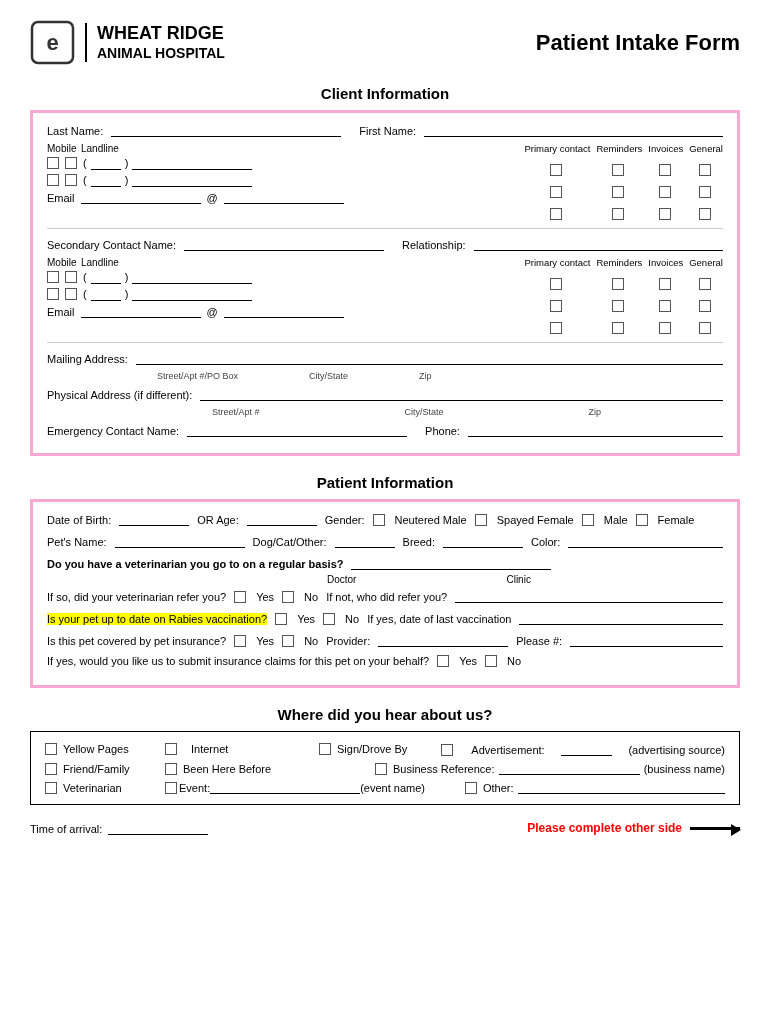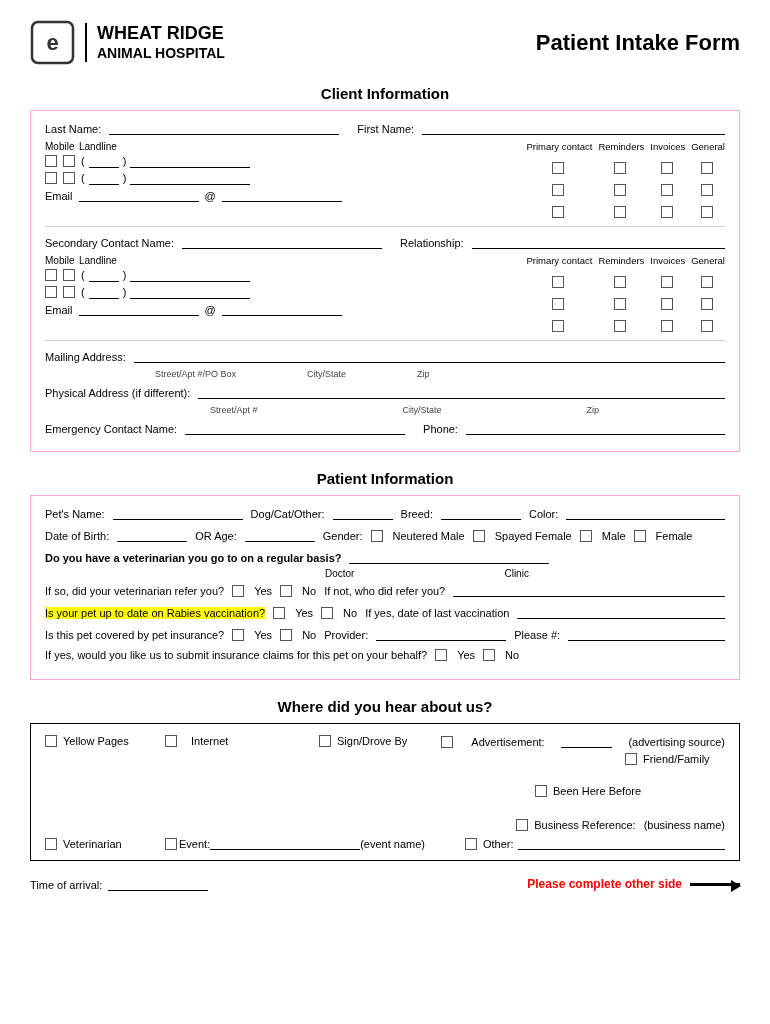--- a/index.html
+++ b/index.html
@@ -45,21 +45,21 @@
       font-size: 22px;
       font-weight: bold;
     }
     .section-title {
       text-align: center;
       font-size: 15px;
       font-weight: bold;
       margin-bottom: 8px;
     }
     .form-box {
-      border: 1px solid #f9a8d4;
+      border: 3px solid #f9a8d4;
       padding: 10px 14px;
       margin-bottom: 18px;
     }
     .field-line {
       display: flex;
       align-items: flex-end;
       gap: 8px;
       margin-bottom: 6px;
     }
     .field-label {
@@ -372,46 +372,46 @@
     <span style="margin-left:10px;" class="field-label">Phone:</span>
     <div class="field-underline"></div>
   </div>
 </div>
 
 <div class="section-title">Patient Information</div>
 
 <div class="form-box">
 
   <div class="patient-row">
+    <span class="field-label">Date of Birth:</span>
+    <div style="border-bottom:1px solid #000; width:70px; height:14px;"></div>
+    <span class="field-label">OR Age:</span>
+    <div style="border-bottom:1px solid #000; width:70px; height:14px;"></div>
+    <span class="field-label">Gender:</span>
+    <span class="checkbox-cell"></span>
+    <span class="field-label">Neutered Male</span>
+    <span class="checkbox-cell"></span>
+    <span class="field-label">Spayed Female</span>
+    <span class="checkbox-cell"></span>
+    <span class="field-label">Male</span>
+    <span class="checkbox-cell"></span>
+    <span class="field-label">Female</span>
+  </div>
+
+  <div class="patient-row">
     <span class="field-label">Pet's Name:</span>
     <div style="border-bottom:1px solid #000; width:130px; height:14px;"></div>
     <span class="field-label">Dog/Cat/Other:</span>
     <div style="border-bottom:1px solid #000; width:60px; height:14px;"></div>
     <span class="field-label">Breed:</span>
     <div style="border-bottom:1px solid #000; width:80px; height:14px;"></div>
     <span class="field-label">Color:</span>
     <div style="border-bottom:1px solid #000; flex:1; height:14px;"></div>
   </div>
 
-  <div class="patient-row">
-    <span class="field-label">Date of Birth:</span>
-    <div style="border-bottom:1px solid #000; width:70px; height:14px;"></div>
-    <span class="field-label">OR Age:</span>
-    <div style="border-bottom:1px solid #000; width:70px; height:14px;"></div>
-    <span class="field-label">Gender:</span>
-    <span class="checkbox-cell"></span>
-    <span class="field-label">Neutered Male</span>
-    <span class="checkbox-cell"></span>
-    <span class="field-label">Spayed Female</span>
-    <span class="checkbox-cell"></span>
-    <span class="field-label">Male</span>
-    <span class="checkbox-cell"></span>
-    <span class="field-label">Female</span>
-  </div>
-
   <div style="margin-bottom:4px;">
     <span style="font-weight:bold; font-size:11px;">Do you have a veterinarian you go to on a regular basis?</span>
     <span style="display:inline-block; border-bottom:1px solid #000; width:200px; height:14px; vertical-align:bottom; margin-left:4px;"></span>
   </div>
   <div style="display:flex; gap:150px; font-size:10px; margin-bottom:4px; margin-left:280px;">
     <span>Doctor</span>
     <span>Clinic</span>
   </div>
 
   <div class="patient-row">
@@ -473,21 +473,21 @@
       <span class="field-label">Sign/Drove By</span>
     </div>
     <div style="display:flex; align-items:flex-end; gap:16px; flex:1;margin-left:14px;">
       <span class="checkbox-cell"></span>
       <span class="field-label">Advertisement:</span>
       <div style="border-bottom:1px solid #000; flex:1; height:14px;"></div>
       <span class="field-label">(advertising source)</span>
     </div>
   </div>
 
-  <div style="display:flex; gap:20px; margin-bottom:5px; align-items:flex-end;flex-direction:column;">
+  <div style="display:flex; gap:20px; margin-bottom:5px; align-items:flex-end;">
     <div style="display:flex; align-items:center; gap:4px; min-width:100px;">
       <span class="checkbox-cell"></span>
       <span class="field-label">Friend/Family</span>
     </div>
     <div style="display:flex; align-items:center; gap:4px; min-width:190px;">
       <span class="checkbox-cell"></span>
       <span class="field-label">Been Here Before</span>
     </div>
     <div style="display:flex; align-items:flex-end; gap:4px; flex:1;">
       <span class="checkbox-cell"></span>

